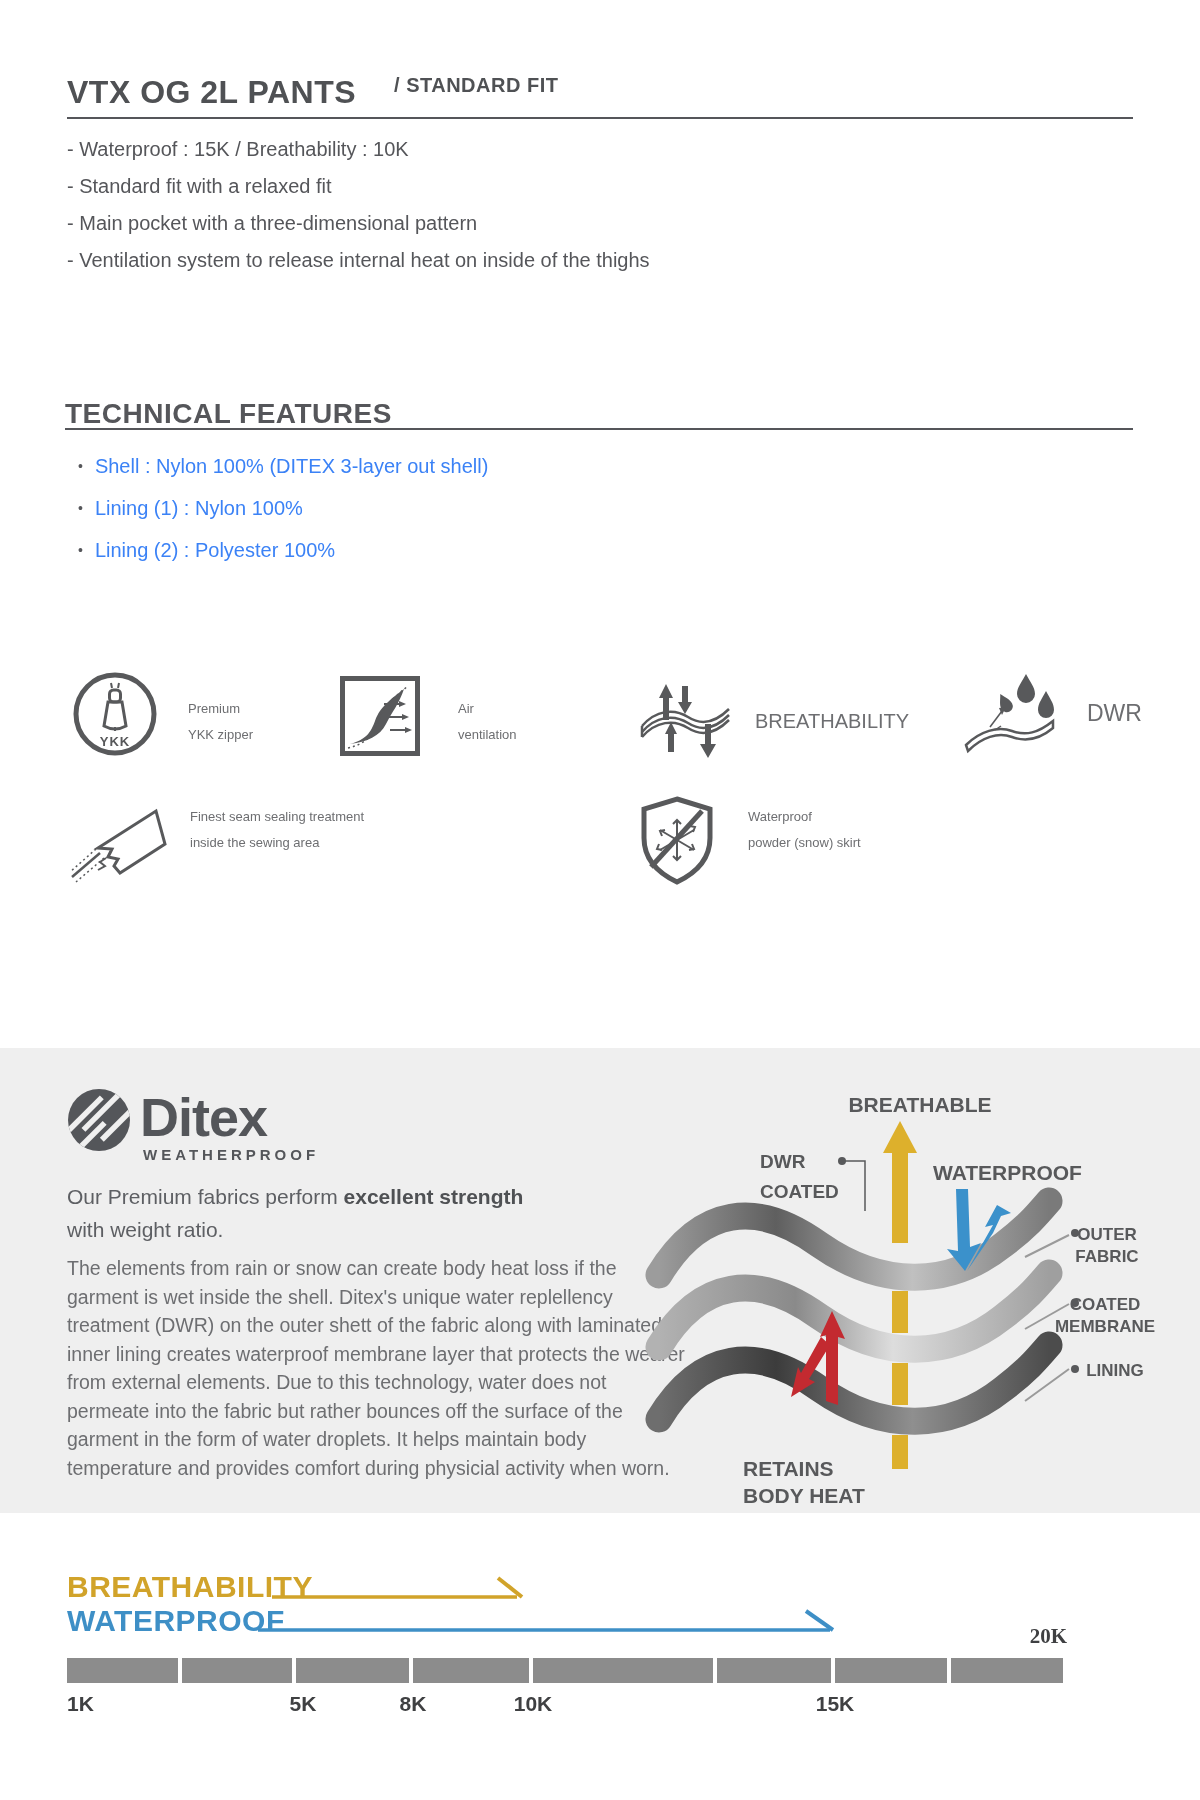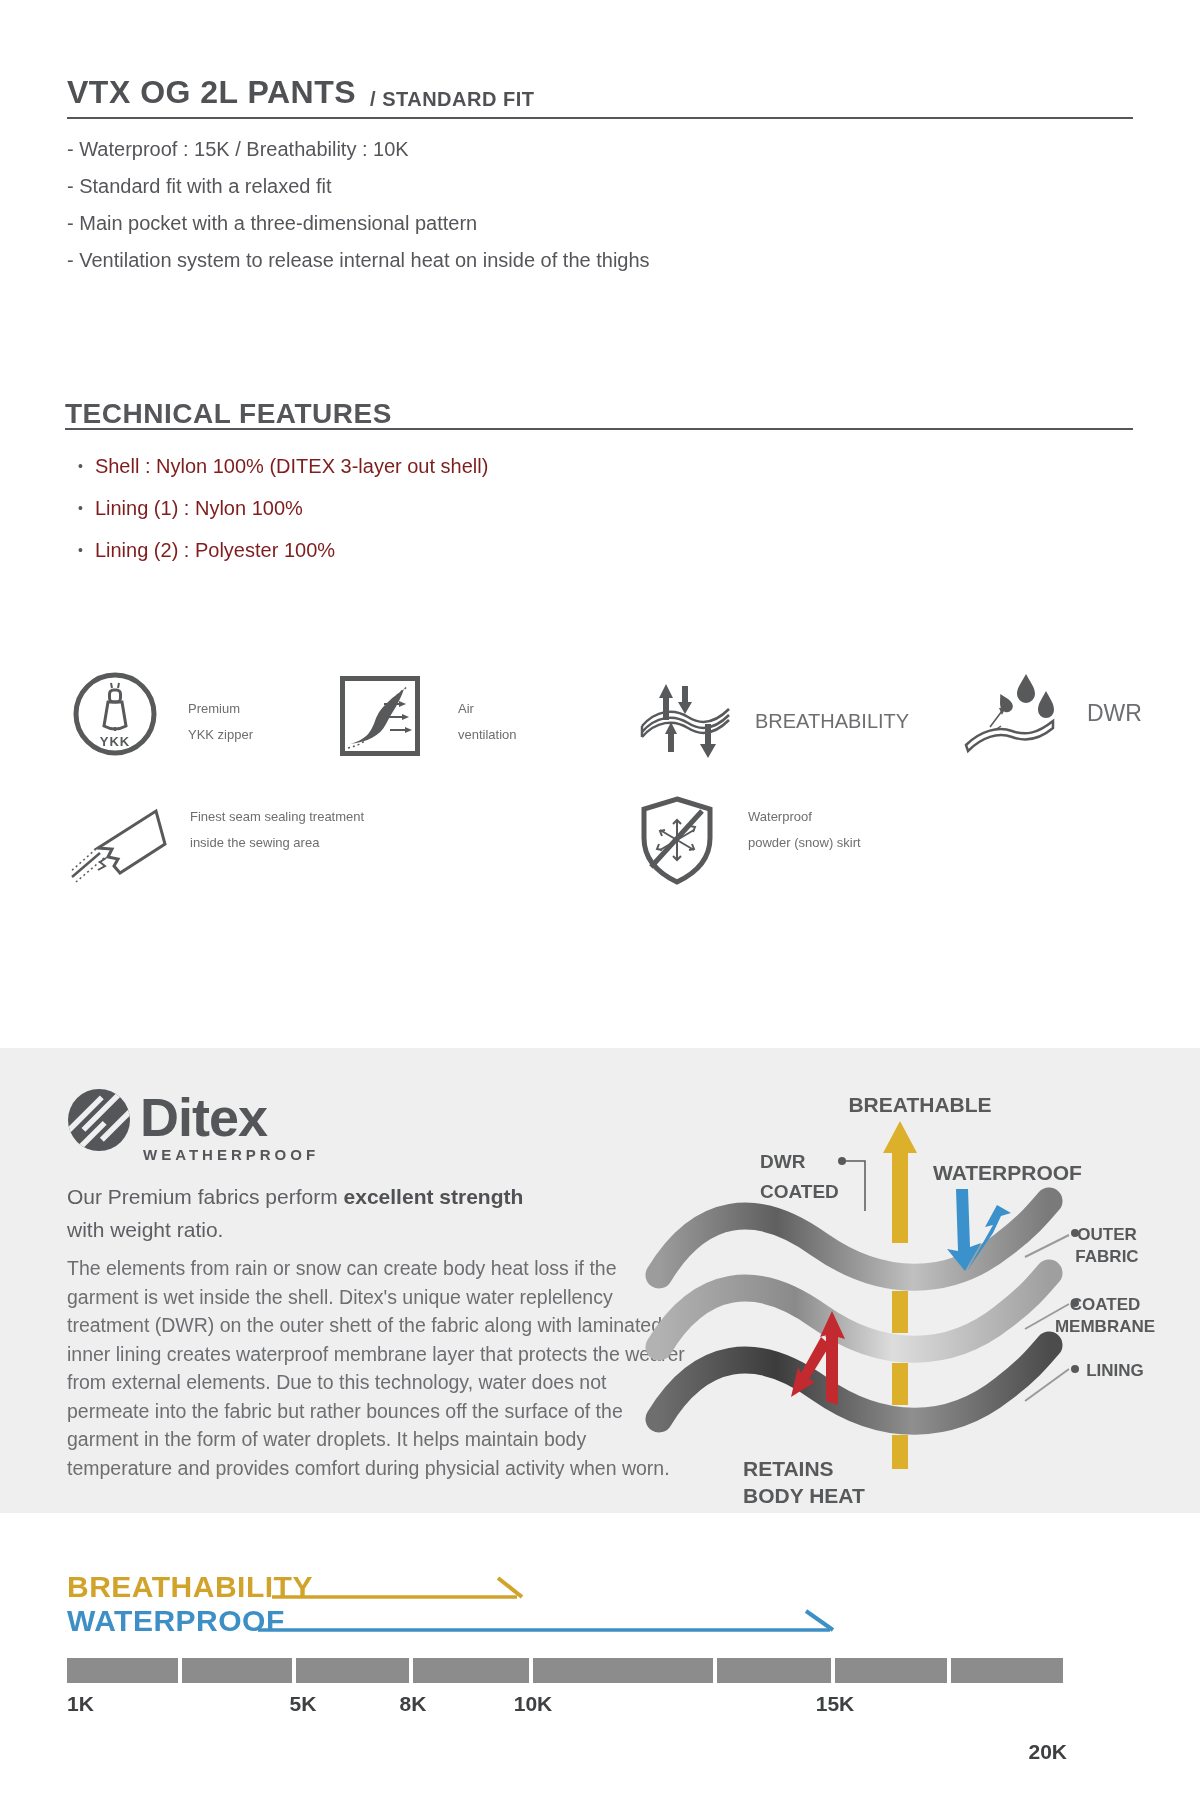--- a/index.html
+++ b/index.html
@@ -4,21 +4,21 @@
 <style>
   html,body{margin:0;padding:0;background:#ffffff;}
   #page{position:relative;width:1200px;height:1800px;background:#ffffff;overflow:hidden;
         font-family:"Liberation Sans","DejaVu Sans",sans-serif;color:#58595b;}
   .abs{position:absolute;}
   .title{font-size:32px;font-weight:700;color:#4f5154;letter-spacing:.5px;}
   .fit{font-size:20px;font-weight:700;color:#4f5154;margin-left:14px;letter-spacing:.5px;}
   .rule{border-top:2px solid #55565a;}
   .dashlist{font-size:20px;line-height:37px;color:#55565a;}
   .h2{font-size:28px;font-weight:700;color:#55565a;letter-spacing:.5px;margin-top:6px;}
-  .dotlist{font-size:20px;line-height:40px;color:#7f1d1d;}
+  .dotlist{font-size:20px;line-height:40px;color:#3b82f6;}
   .dotlist .li::before{content:"\2022";font-size:14px;margin-right:12px;position:relative;top:-2px;color:#55565a;}
   .feat-label{font-size:13px;line-height:26px;color:#6d6e71;}
   .feat-label.caps{font-size:20px;}
   .panel{background:#efefef;padding-left:36px;}
   .brand{font-size:54px;font-weight:700;color:#54565a;letter-spacing:-1px;line-height:1;}
   .brand-sub{font-size:15px;font-weight:700;letter-spacing:4px;color:#54565a;}
   .lead{font-size:21px;line-height:33px;color:#5d5f63;}
   .lead b{color:#4f5154;}
   .para{font-size:19.5px;line-height:28.5px;color:#6d6e71;width:622px;}
   .chart-label-y{font-size:30px;font-weight:700;color:#d1a32a;letter-spacing:.5px;}
@@ -26,21 +26,21 @@
   .bar{display:flex;gap:4px;height:25px;}
   .bar .seg{background:#8c8c8c;height:25px;}
   .tick{font-size:21px;font-weight:700;color:#3f4042;}
   svg text{font-family:"Liberation Sans","DejaVu Sans",sans-serif;}
 </style>
 </head>
 <body>
 
 <div id="page">
 
-  <div class="abs" style="left:67px;top:74px;display:flex;align-items:flex-end;">
+  <div class="abs" style="left:67px;top:74px;display:flex;align-items:flex-start;gap:24px;">
     <span class="title">VTX OG 2L PANTS</span>
     <span class="fit">/ STANDARD FIT</span>
   </div>
   <div class="abs rule" style="left:67px;top:117px;width:1066px;"></div>
 
   <div class="abs dashlist" style="left:67px;top:131px;">
     <div>- Waterproof : 15K / Breathability : 10K</div>
     <div>- Standard fit with a relaxed fit</div>
     <div>- Main pocket with a three-dimensional pattern</div>
     <div>- Ventilation system to release internal heat on inside of the thighs</div>
@@ -279,15 +279,15 @@
     <div class="seg" style="width:114px;"></div>
     <div class="seg" style="width:112px;"></div>
     <div class="seg" style="width:112px;"></div>
   </div>
 
   <div class="abs tick" style="left:67px;top:1692px;">1K</div>
   <div class="abs tick" style="left:296px;top:1692px;transform:translateX(-50%);margin-left:7px;">5K</div>
   <div class="abs tick" style="left:413px;top:1692px;transform:translateX(-50%);">8K</div>
   <div class="abs tick" style="left:533px;top:1692px;transform:translateX(-50%);">10K</div>
   <div class="abs tick" style="left:835px;top:1692px;transform:translateX(-50%);">15K</div>
-  <div class="abs tick" style="left:1067px;top:1740px;transform:translateX(-100%);">20K</div>
+  <div class="abs tick" style="left:1067px;top:1624px;transform:translateX(-100%);font-family:Liberation Serif, serif;">20K</div>
 
 </div>
 
 </body></html>

